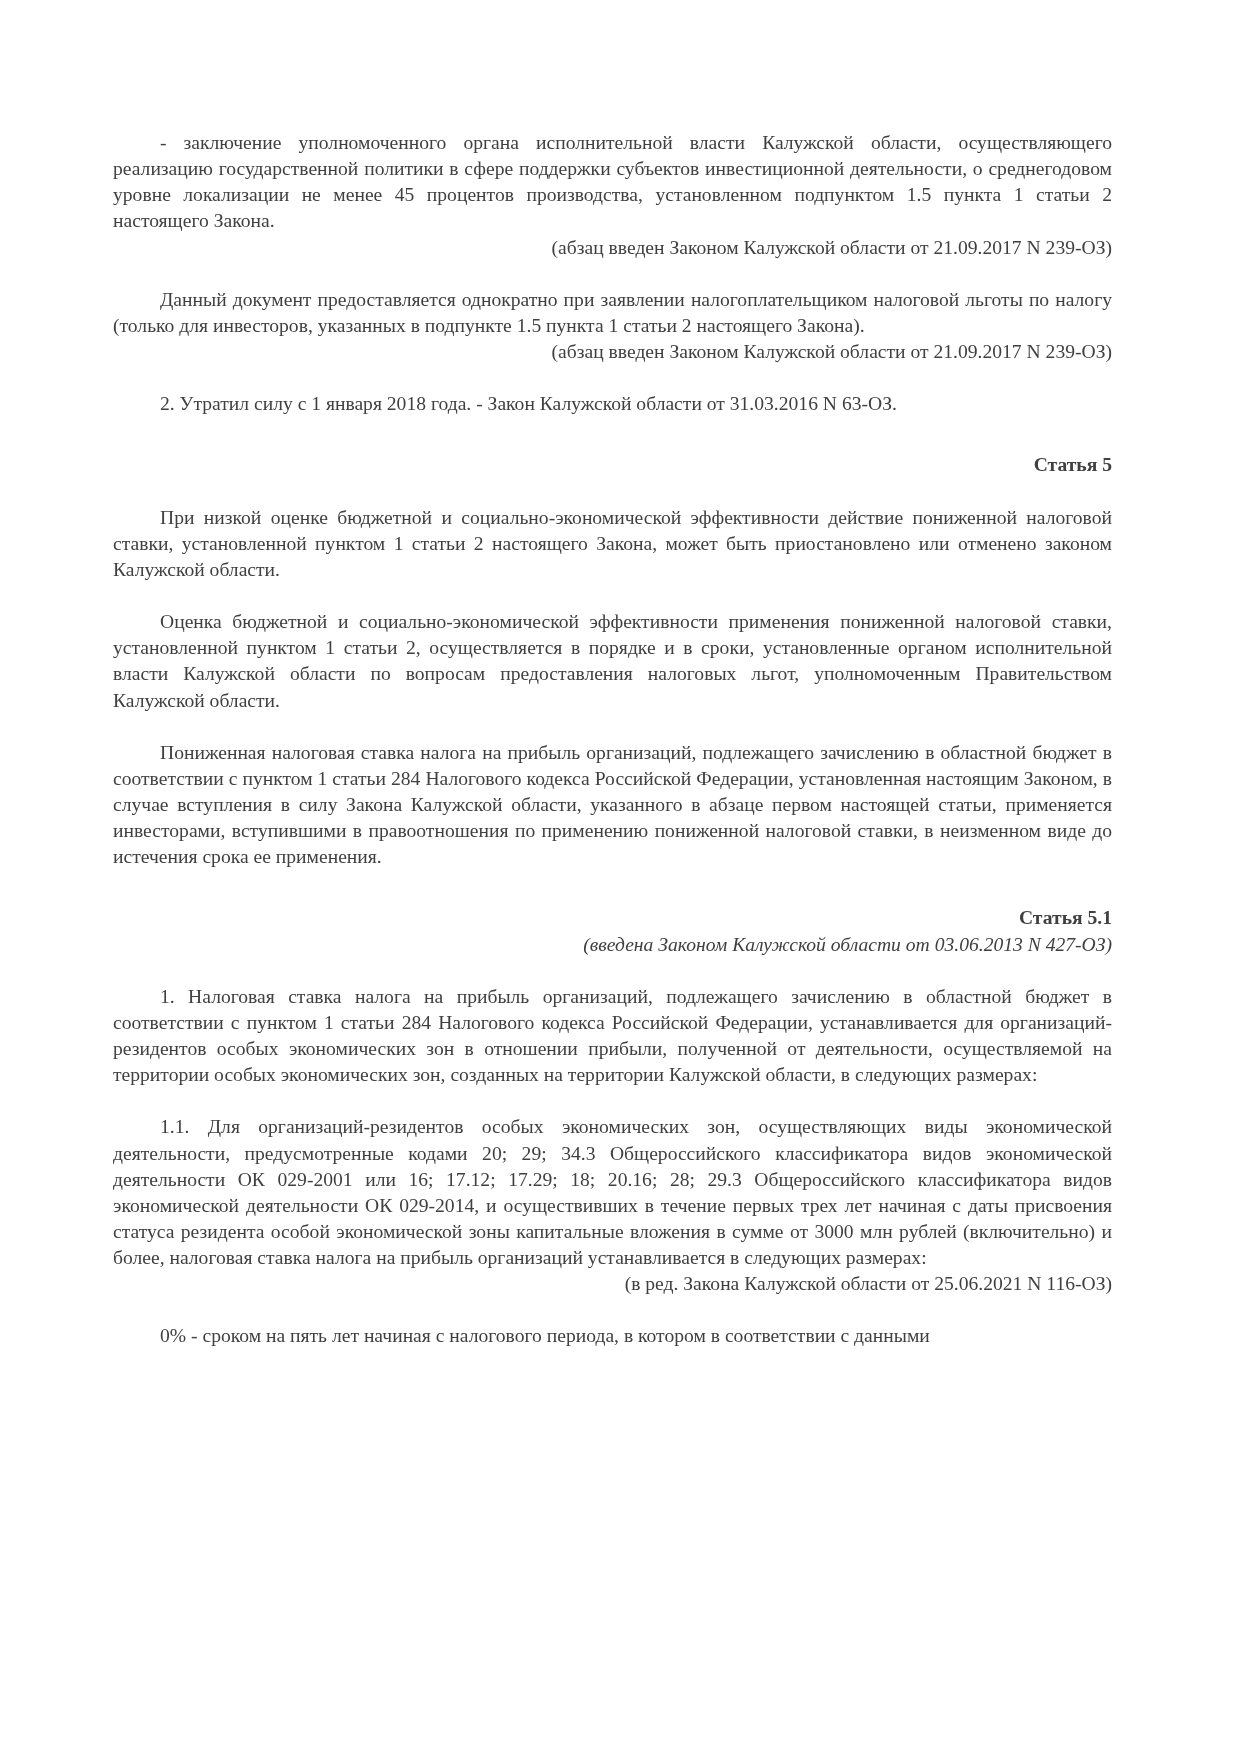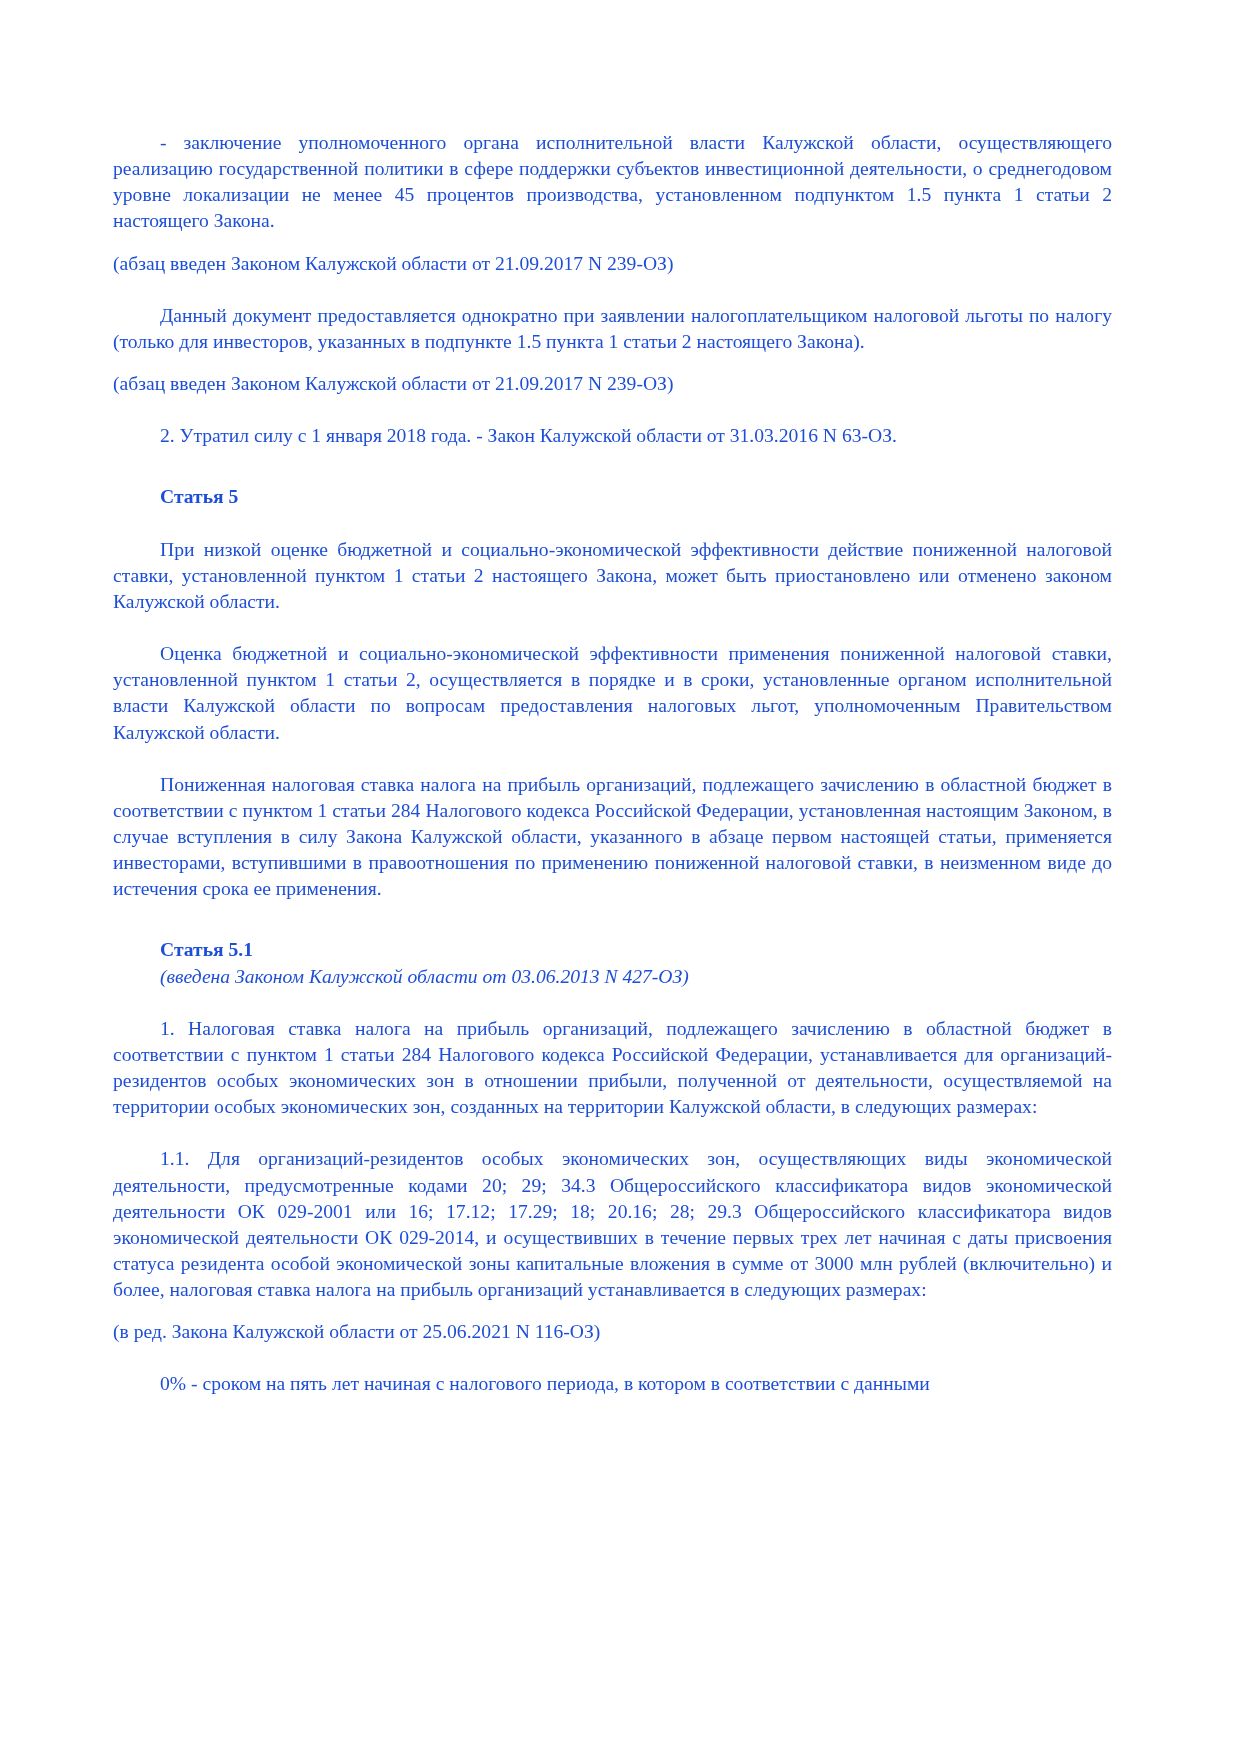--- a/index.html
+++ b/index.html
@@ -11,44 +11,43 @@
     position: relative;
     width: 1240px;
     height: 1754px;
     margin: 0 auto;
     background: #ffffff;
     box-sizing: border-box;
     padding: 130px 128px 60px 113px;
     font-family: "Liberation Serif", "DejaVu Serif", serif;
     font-size: 19.6px;
     line-height: 1.335;
-    color: #1d4ed8;
+    color: #404040;
   }
   .doc {
     width: 100%;
   }
   p {
     margin: 0;
     text-align: justify;
     text-justify: inter-word;
   }
   
   .para {
     text-indent: 47px;
     text-align: justify;
   }
   
   .note {
-    text-align: left;
+    text-align: right;
     text-indent: 0;
-    margin-top: 16px;
   }
   .heading {
     font-weight: bold;
-    text-align: left;
+    text-align: right;
     text-indent: 47px;
     margin: 0;
   }
   .sp-m  { height: 26px; }
   .sp-l  { height: 35px; }
 </style>
 </head>
 <body>
 
 <div class="page">

